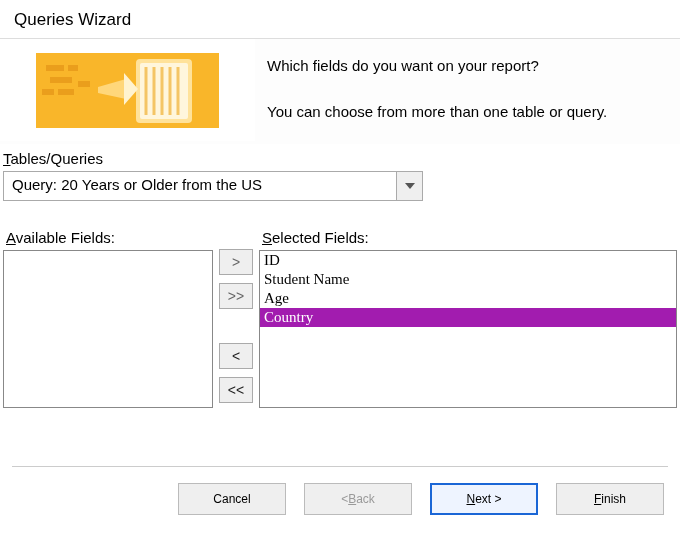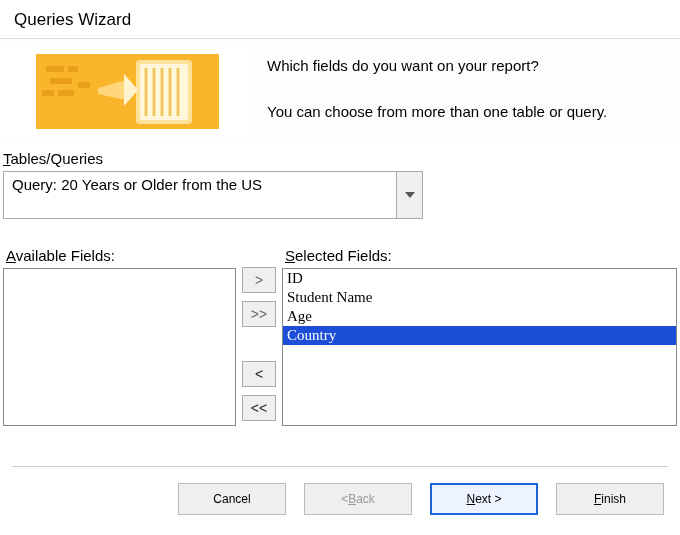--- a/index.html
+++ b/index.html
@@ -12,21 +12,21 @@
     height: 535px;
     background: #fff;
     overflow: hidden;
   }
   .window-title {
     padding: 10px 14px 8px;
     font-size: 17px;
   }
   .header-row {
     display: flex;
-    align-items: center;
+    align-items: flex-start;
     border-top: 1px solid #ddd;
     background: #fdfdfd;
   }
   .wizard-img {
     width: 255px;
     height: 102px;
     background: #fff;
     display: flex;
     align-items: center;
     justify-content: center;
@@ -47,21 +47,21 @@
   }
   .header-text p { margin: 2px 0 20px; }
   .section-label {
     font-size: 15px;
     margin: 6px 0 4px 3px;
   }
   .section-label .u { text-decoration: underline; }
   .combo {
     display: flex;
     width: 420px;
-    height: 48px;
+    height: 30px;
     margin-left: 3px;
     border: 1px solid #aaa;
     background: #fff;
   }
   .combo-text {
     flex: 1;
     padding: 4px 8px;
     font-size: 15px;
     white-space: nowrap;
     overflow: hidden;
@@ -71,38 +71,38 @@
     border-left: 1px solid #aaa;
     background: #efefef;
     display:flex; align-items:center; justify-content:center;
   }
   .combo-btn svg { width:10px; height:6px; }
   .fields-row {
     display: flex;
     margin-top: 22px;
     padding: 0 3px;
   }
-  .col-left { width: 233px; }
+  .col-left { width: 210px; }
   .col-mid { width: 46px; display:flex; flex-direction:column; align-items:center; padding-top:26px; gap:8px;}
   .col-right { flex:1; }
   .listbox {
     border: 1px solid #888;
     height: 158px;
     background: #fff;
     overflow: hidden;
     font-size: 15px;
     font-family: Liberation Serif, serif;
   }
   .listbox .item {
     padding: 0 4px;
     line-height: 19px;
     white-space: nowrap;
   }
   .listbox .item.selected {
-    background: #1d4ed8;
+    background: #a21caf;
     color: #fff;
   }
   .move-btn {
     width: 34px;
     height: 26px;
     border: 1px solid #aaa;
     background: #efefef;
     display:flex; align-items:center; justify-content:center;
     font-size: 14px;
     color:#666;

